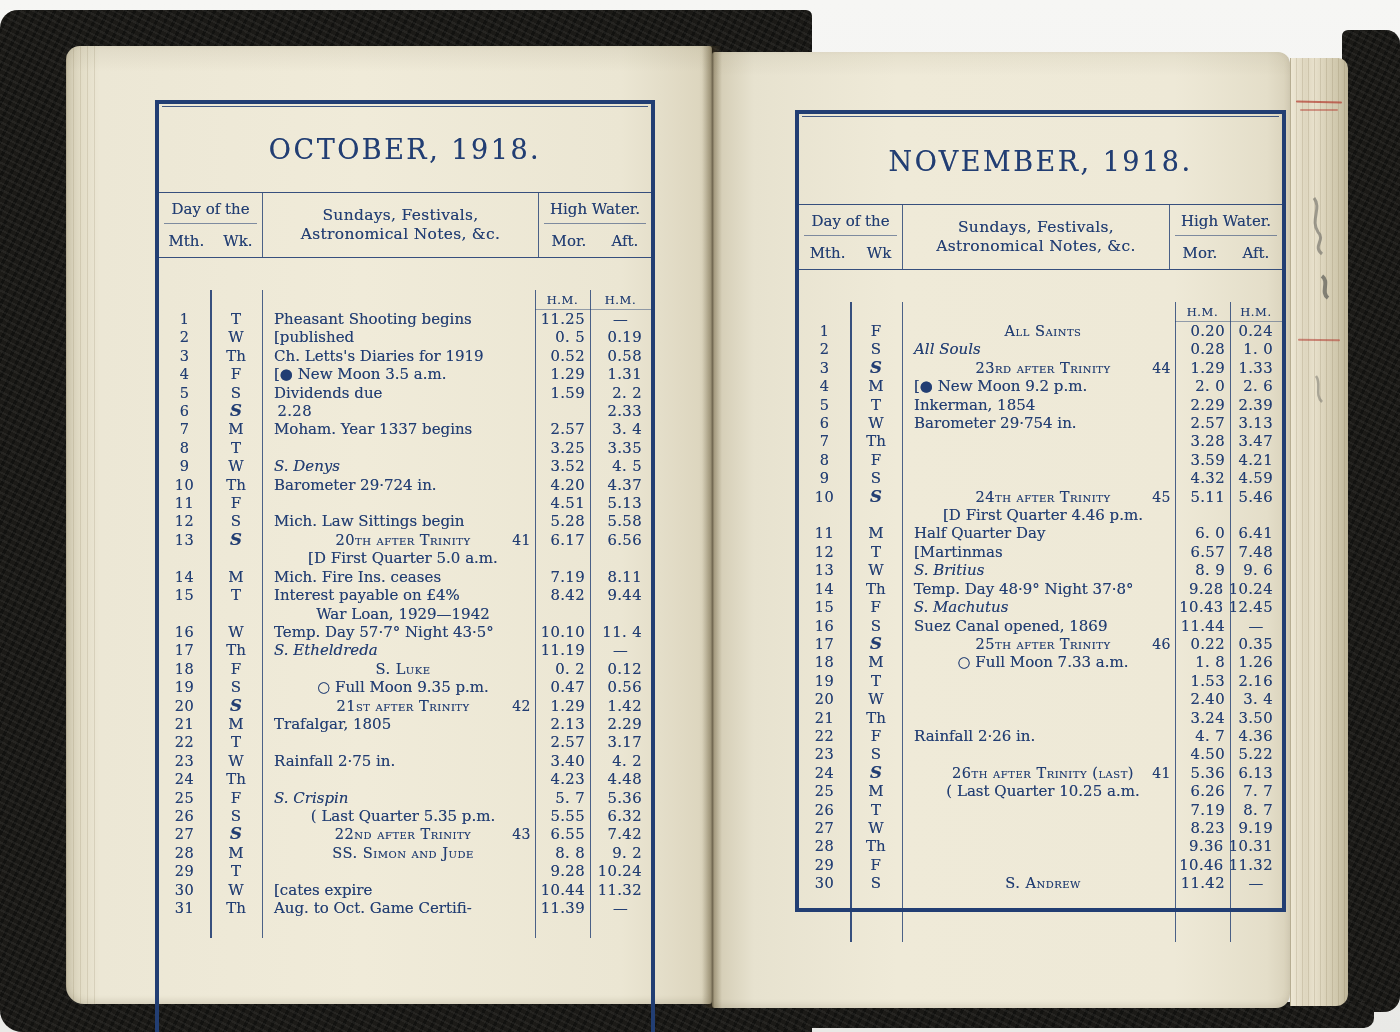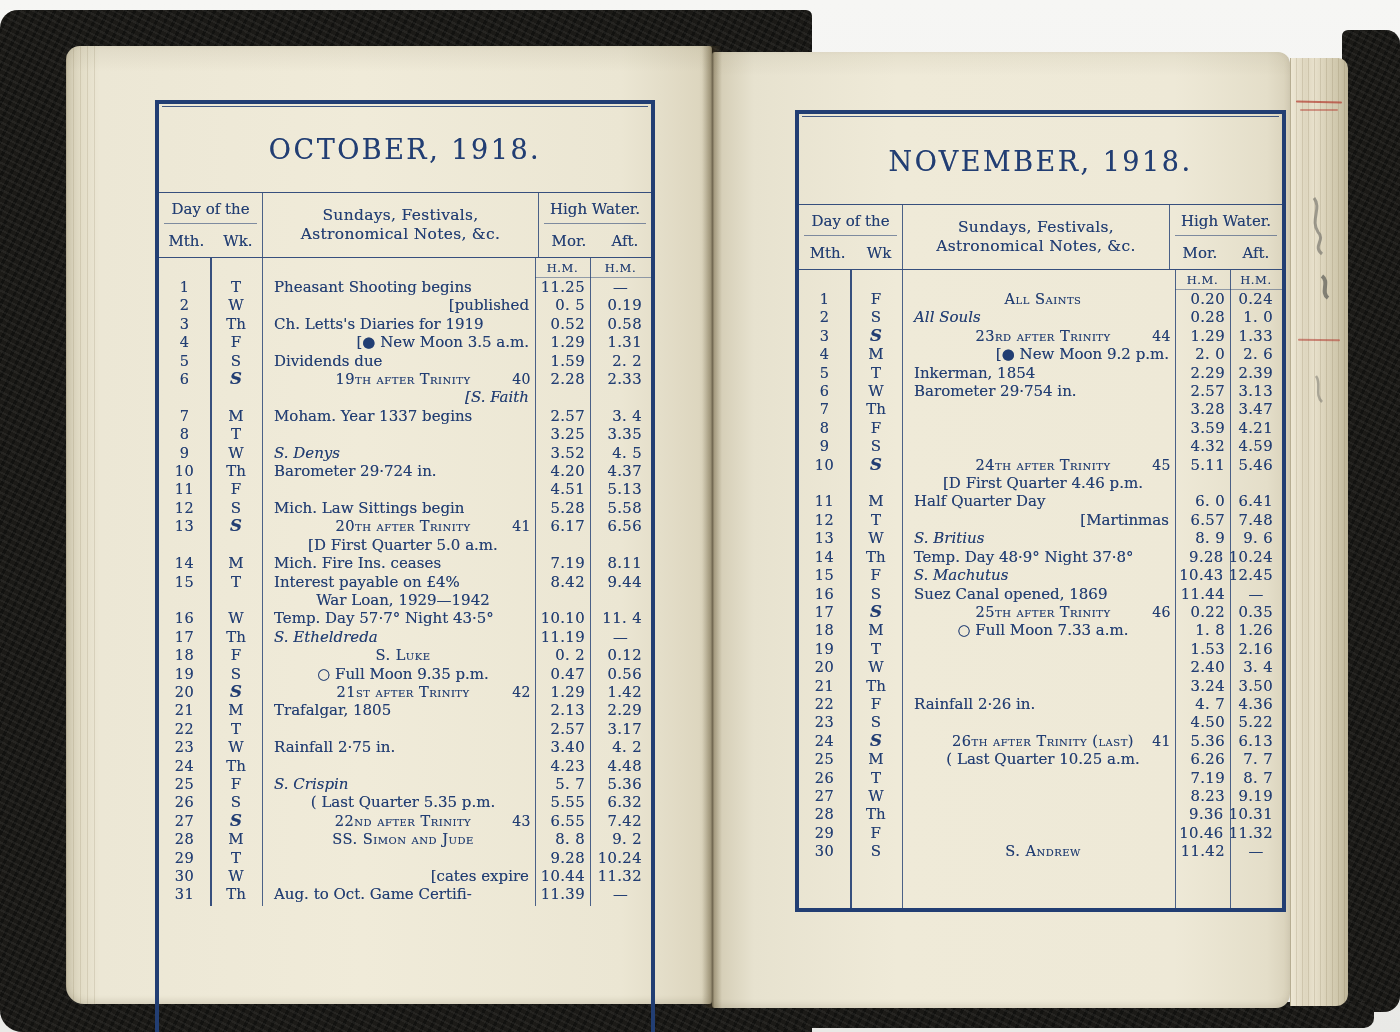--- a/index.html
+++ b/index.html
@@ -51,40 +51,40 @@
   .box-nov .cal-title{height:90px;line-height:96px;}
   .cal-head{display:flex;border-top:1.6px solid rgba(34,62,115,.9);border-bottom:1.6px solid rgba(34,62,115,.9);height:64px;font-size:15px;}
   .h-left{width:103px;border-right:1.2px solid rgba(34,62,115,.8);display:flex;flex-direction:column;}
   .h-left-top{height:30px;line-height:32px;text-align:center;border-bottom:1px solid rgba(34,62,115,.55);margin:0 5px;}
   .h-left-bot{flex:1;display:flex;justify-content:space-around;align-items:center;}
   .h-mid{flex:1;text-align:center;padding-top:13px;line-height:19px;font-size:15.5px;letter-spacing:.3px;}
   .h-right{width:112px;border-left:1.2px solid rgba(34,62,115,.8);display:flex;flex-direction:column;}
   .h-right-top{height:30px;line-height:32px;text-align:center;border-bottom:1px solid rgba(34,62,115,.55);margin:0 5px;}
   .h-right-bot{flex:1;display:flex;justify-content:space-around;align-items:center;}
 
-  .cal-body{position:relative;font-size:15px;line-height:18.4px;}
+  .cal-body{position:relative;font-size:15px;line-height:18.4px;margin-top:32px;}
   .box-oct .cal-body{height:648px;}
   .box-nov .cal-body{height:640px;}
   .vl{position:absolute;top:0;bottom:0;background:rgba(34,62,115,.8);width:1.2px;}
   .v1{left:51px;width:2.2px;background:rgba(34,62,115,.9);}
   .v2{left:103px;}
   .v3{left:376px;}
   .v4{left:431px;}
   .hmrow{display:flex;height:20px;line-height:20px;font-size:11.5px;letter-spacing:.6px;}
   .hm-sp{width:376px;}
   .hm1{width:55px;text-align:center;border-bottom:.8px solid rgba(34,62,115,.45);}
   .hm2{flex:1;text-align:center;border-bottom:.8px solid rgba(34,62,115,.45);}
 
   .r{display:flex;align-items:flex-start;}
   .c-d{width:51px;text-align:center;font-size:14.5px;letter-spacing:.5px;}
   .c-w{width:52px;text-align:center;font-size:15px;}
   .c-w.sun{font-style:italic;font-weight:bold;font-size:16.5px;}
   .c-n{width:273px;box-sizing:border-box;padding:0 3px 0 12px;}
   .ln{position:relative;white-space:pre;min-height:18.4px;}
-  .a-r{text-align:right;padding-right:3px;}
+  .a-r{text-align:left;padding-right:3px;}
   .a-c{text-align:center;}
   .s-sc{font-variant:small-caps;letter-spacing:.5px;font-size:14.6px;text-align:center;}
   .s-i{font-style:italic;}
   .wkno{position:absolute;right:1px;top:0;font-variant:normal;font-size:14px;}
   .c-m{width:55px;text-align:right;padding-right:5px;box-sizing:border-box;white-space:pre;font-size:14.8px;letter-spacing:.4px;}
   .c-a{flex:1;text-align:right;padding-right:9px;box-sizing:border-box;white-space:pre;font-size:14.8px;letter-spacing:.4px;}
   .c-m.dash,.c-a.dash{text-align:center;padding-right:0;}
 </style>
 </head>
 <body>
@@ -169,24 +169,20 @@
             <span class="c-w">S</span>
             <div class="c-n">
               <div class="ln a-l">Dividends due</div>
             </div>
             <span class="c-m">1.59</span>
             <span class="c-a">2. 2</span>
           </div>
           <div class="r">
             <span class="c-d">6</span>
             <span class="c-w sun">S</span>
-            <div class="c-n">
-              <div class="ln a-l s-sc">19th after Trinity<span class="wkno">40</span></div>
-              <div class="ln a-r s-i">[S. Faith</div>
-            </div>
             <span class="c-m">2.28</span>
             <span class="c-a">2.33</span>
           </div>
           <div class="r">
             <span class="c-d">7</span>
             <span class="c-w">M</span>
             <div class="c-n">
               <div class="ln a-l">Moham. Year 1337 begins</div>
             </div>
             <span class="c-m">2.57</span>

